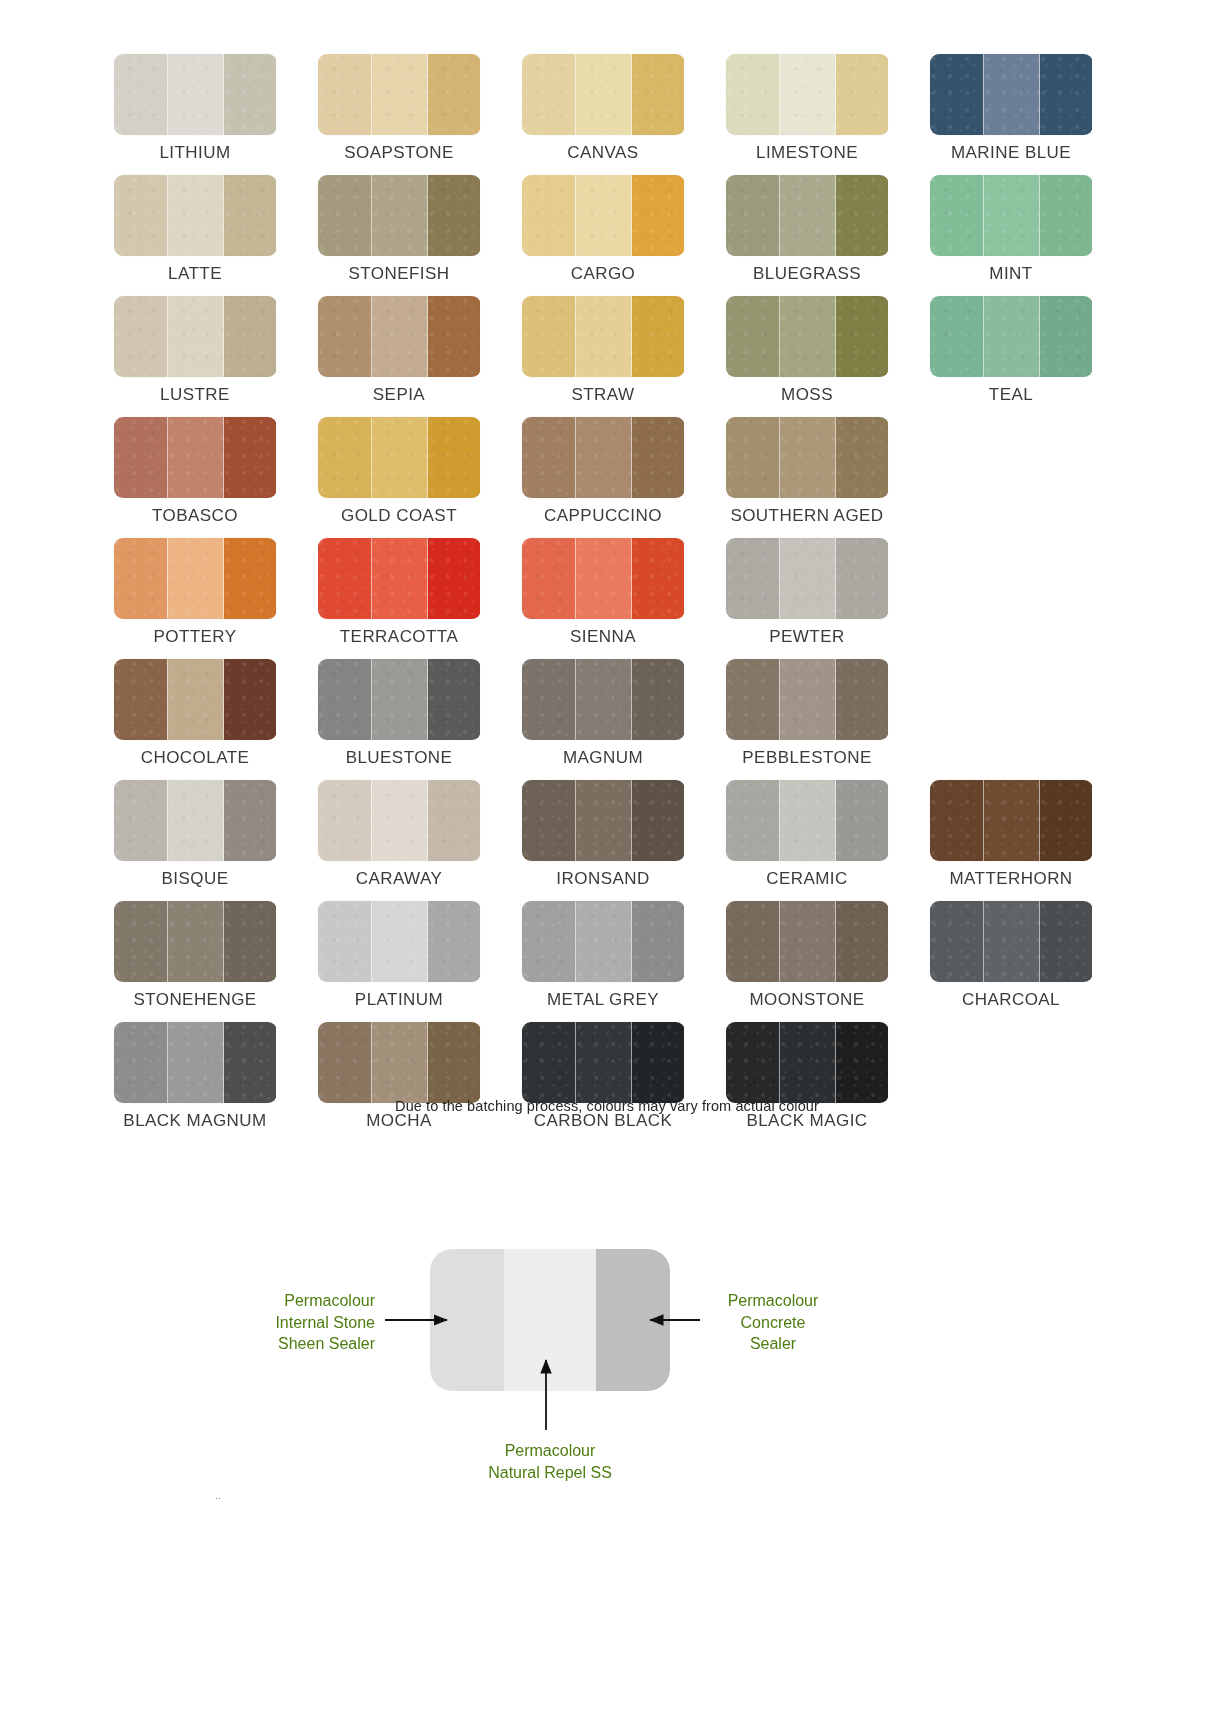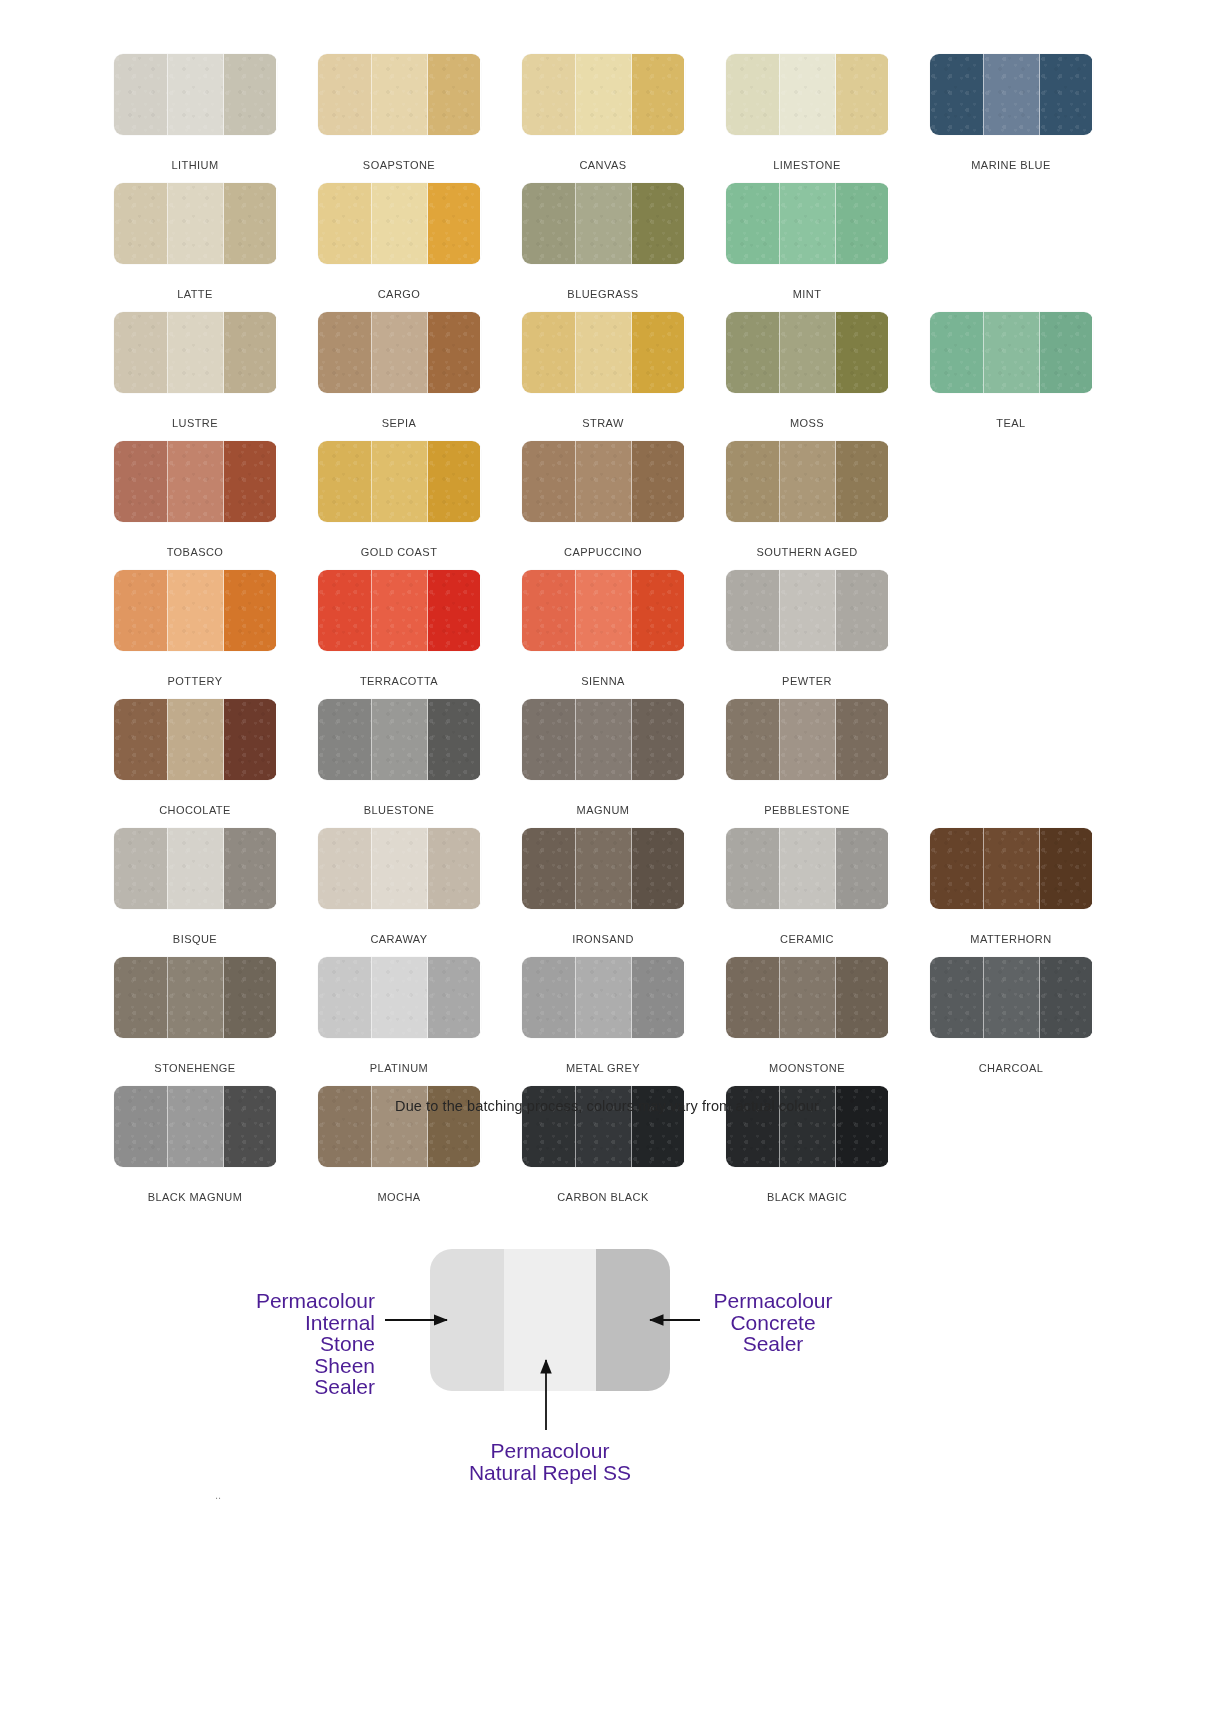--- a/index.html
+++ b/index.html
@@ -61,23 +61,23 @@
       radial-gradient(circle at 20% 30%, rgba(255,255,255,0.10) 0 2px, transparent 2px),
       radial-gradient(circle at 70% 65%, rgba(0,0,0,0.045) 0 2px, transparent 2px),
       radial-gradient(circle at 45% 85%, rgba(255,255,255,0.07) 0 1.5px, transparent 1.5px),
       radial-gradient(circle at 88% 15%, rgba(0,0,0,0.035) 0 1.5px, transparent 1.5px);
     background-size: 17px 17px, 23px 23px, 13px 13px, 29px 29px;
     opacity: 0.9;
     pointer-events: none;
   }
 
   .swatch-label {
-    margin-top: 24px;
+    margin-top: 8px;
     margin-bottom: 12px;
-    font-size: 11px;
+    font-size: 17px;
     letter-spacing: 0.45px;
     color: #3b3b3b;
     text-align: center;
     white-space: nowrap;
   }
 
   .disclaimer {
     position: absolute;
     left: 0; right: 0;
     top: 1098px;
@@ -104,23 +104,23 @@
     overflow: hidden;
     display: flex;
   }
   .diagram-block .d-band { height: 100%; }
   .d1 { width: 31%; background: #dedede; }
   .d2 { width: 38%; background: #eeeeee; }
   .d3 { width: 31%; background: #bebebe; }
 
   .dlabel {
     position: absolute;
-    font-size: 21px;
+    font-size: 16px;
     line-height: 21.5px;
-    color: #4c1d95;
+    color: #4d7c0f;
     white-space: pre-line;
   }
   .dlabel.left  { left: 250px; top: 50px; width: 125px; text-align: right; }
   .dlabel.right { left: 709px; top: 50px; width: 128px; text-align: center; }
   .dlabel.bottom{ left: 452px; top: 200px; width: 196px; text-align: center; }
 
   .arrow-svg { position: absolute; left: 0; top: 0; width: 1214px; height: 300px; }
 
   .corner-mark {
     position: absolute;
@@ -176,20 +176,28 @@
       </div>
     </div>
     <div class="swatch-row">
       <div class="swatch-cell">
         <div class="swatch">
           <div class="band b1" style="background: rgb(211, 200, 173);"></div>
           <div class="band b2" style="background: rgb(221, 214, 194);"></div>
           <div class="band b3" style="background: rgb(195, 182, 148);"></div>
         </div>
         <div class="swatch-label">LATTE</div>
+      </div>
+      <div class="swatch-cell">
+        <div class="swatch">
+          <div class="band b1" style="background: rgb(164, 154, 126);"></div>
+          <div class="band b2" style="background: rgb(173, 164, 138);"></div>
+          <div class="band b3" style="background: rgb(138, 122, 81);"></div>
+        </div>
+        <div class="swatch-label">STONEFISH</div>
       </div>
       <div class="swatch-cell">
         <div class="swatch">
           <div class="band b1" style="background: rgb(229, 205, 142);"></div>
           <div class="band b2" style="background: rgb(234, 217, 164);"></div>
           <div class="band b3" style="background: rgb(224, 165, 58);"></div>
         </div>
         <div class="swatch-label">CARGO</div>
       </div>
       <div class="swatch-cell">

